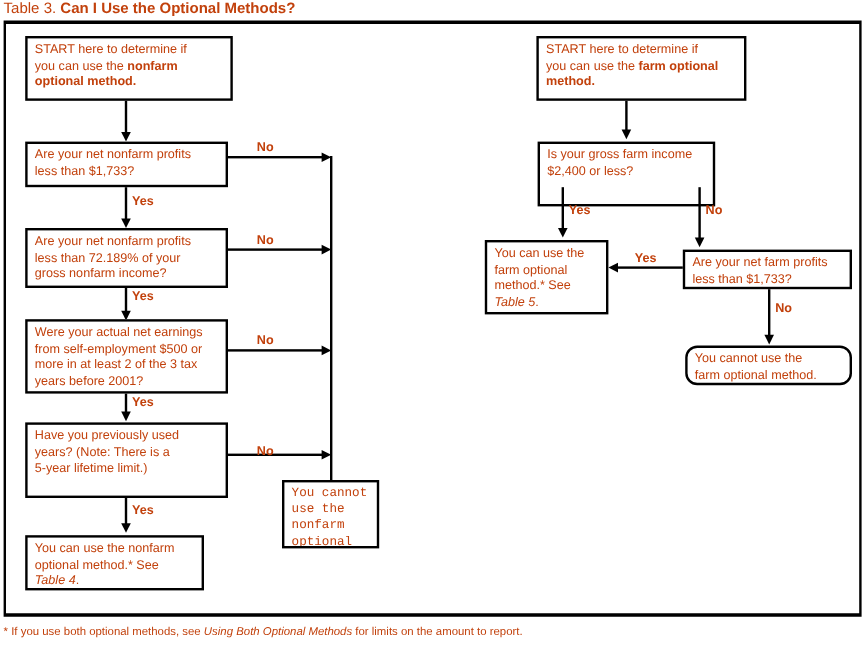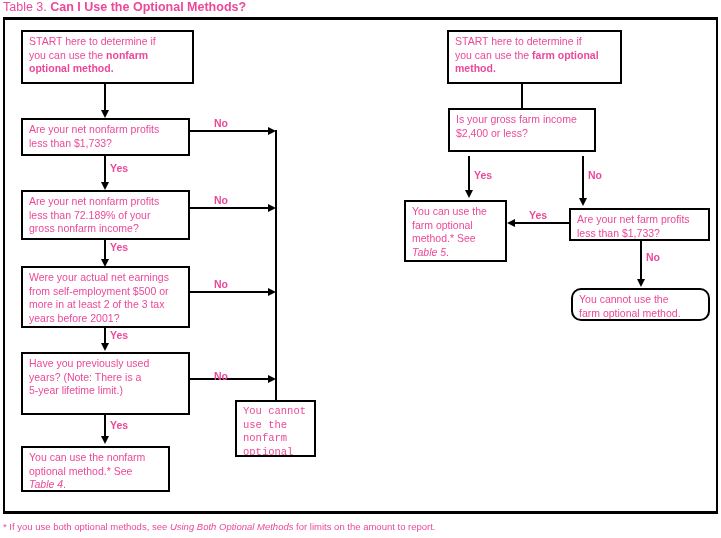--- a/index.html
+++ b/index.html
@@ -7,21 +7,21 @@
     margin: 0;
     padding: 0;
     background: #ffffff;
   }
   #page {
     position: relative;
     width: 721px;
     height: 538px;
     background: #ffffff;
     font-family: "Liberation Sans", sans-serif;
-    color: #ec4899;
+    color: #c2410c;
     overflow: hidden;
   }
   
   #title {
     position: absolute;
     left: 3px;
     top: -1px;
     font-size: 12.5px;
     line-height: 16px;
     white-space: nowrap;
@@ -204,21 +204,21 @@
 
   <div class="box" style="left:447px; top:30px; width:175px; height:54px;">
     <div>START here to determine if</div>
     <div><span>you can use the </span><span class="b">farm optional</span></div>
     <div class="b">method.</div>
   </div>
 
   <div class="vline" style="left:521px; top:84px; height:26px;"></div>
   <div class="arrow-down" style="left:517.5px; top:108px;"></div>
 
-  <div class="box" style="left:448px; top:108px; width:148px; height:44px;">
+  <div class="box" style="left:448px; top:118px; width:148px; height:54px;">
     <div>Is your gross farm income</div>
     <div>$2,400 or less?</div>
   </div>
 
   <div class="vline" style="left:468px; top:156px; height:36px;"></div>
   <div class="arrow-down" style="left:464.5px; top:190px;"></div>
   <div class="elabel" style="left:474px; top:169px;">Yes</div>
 
   <div class="vline" style="left:582px; top:156px; height:44px;"></div>
   <div class="arrow-down" style="left:578.5px; top:198px;"></div>

